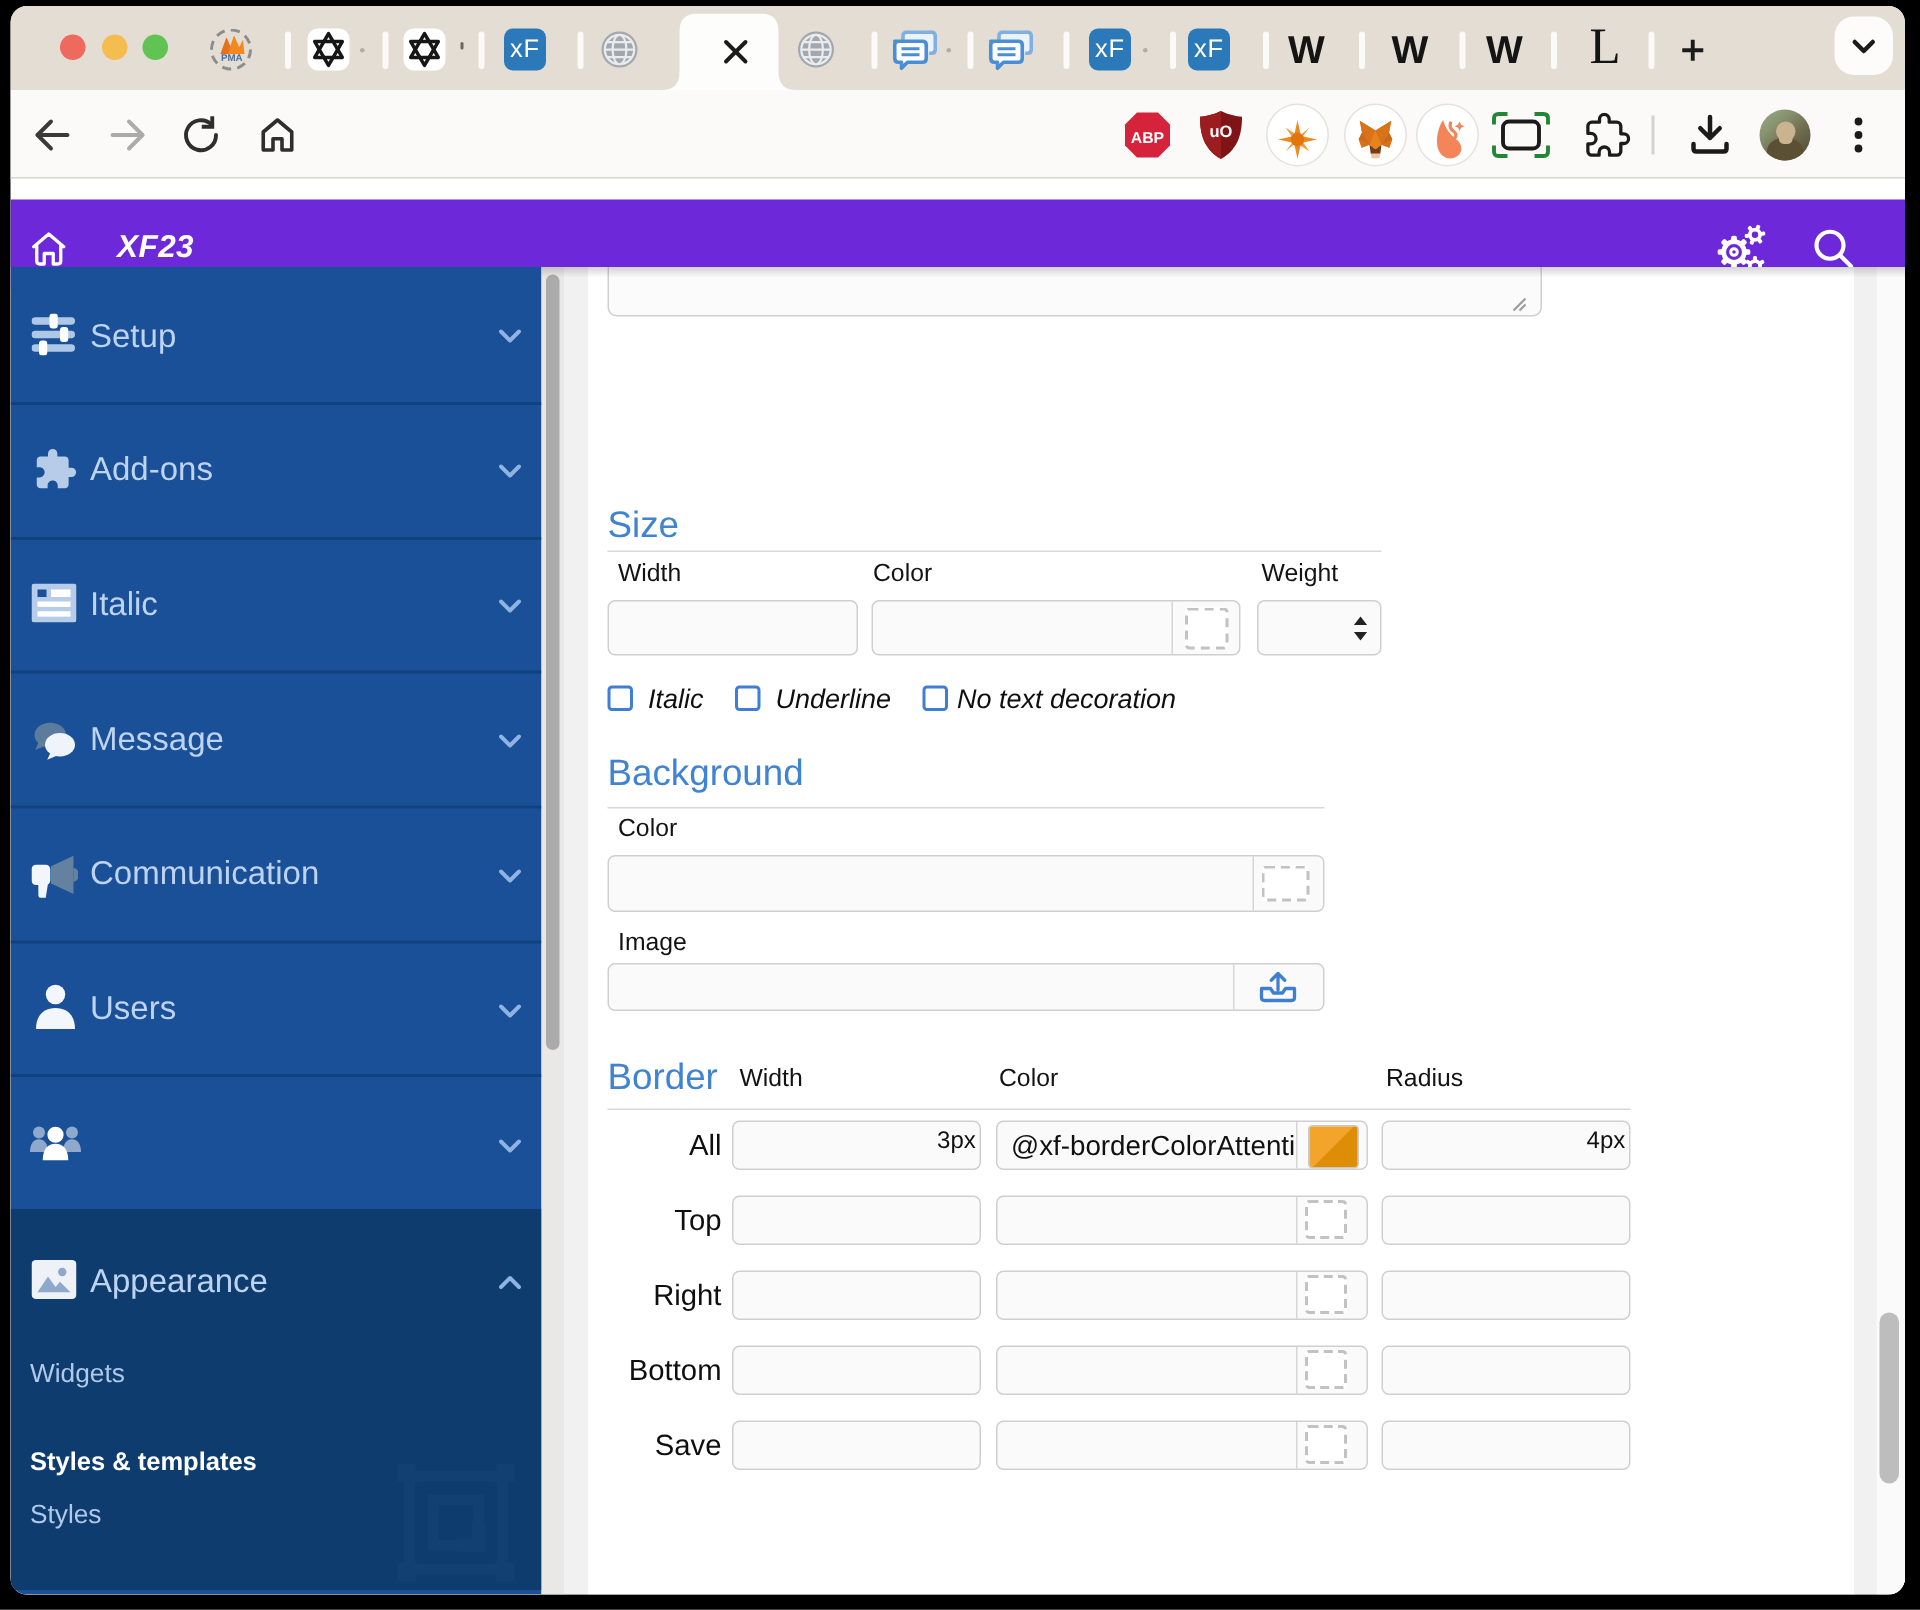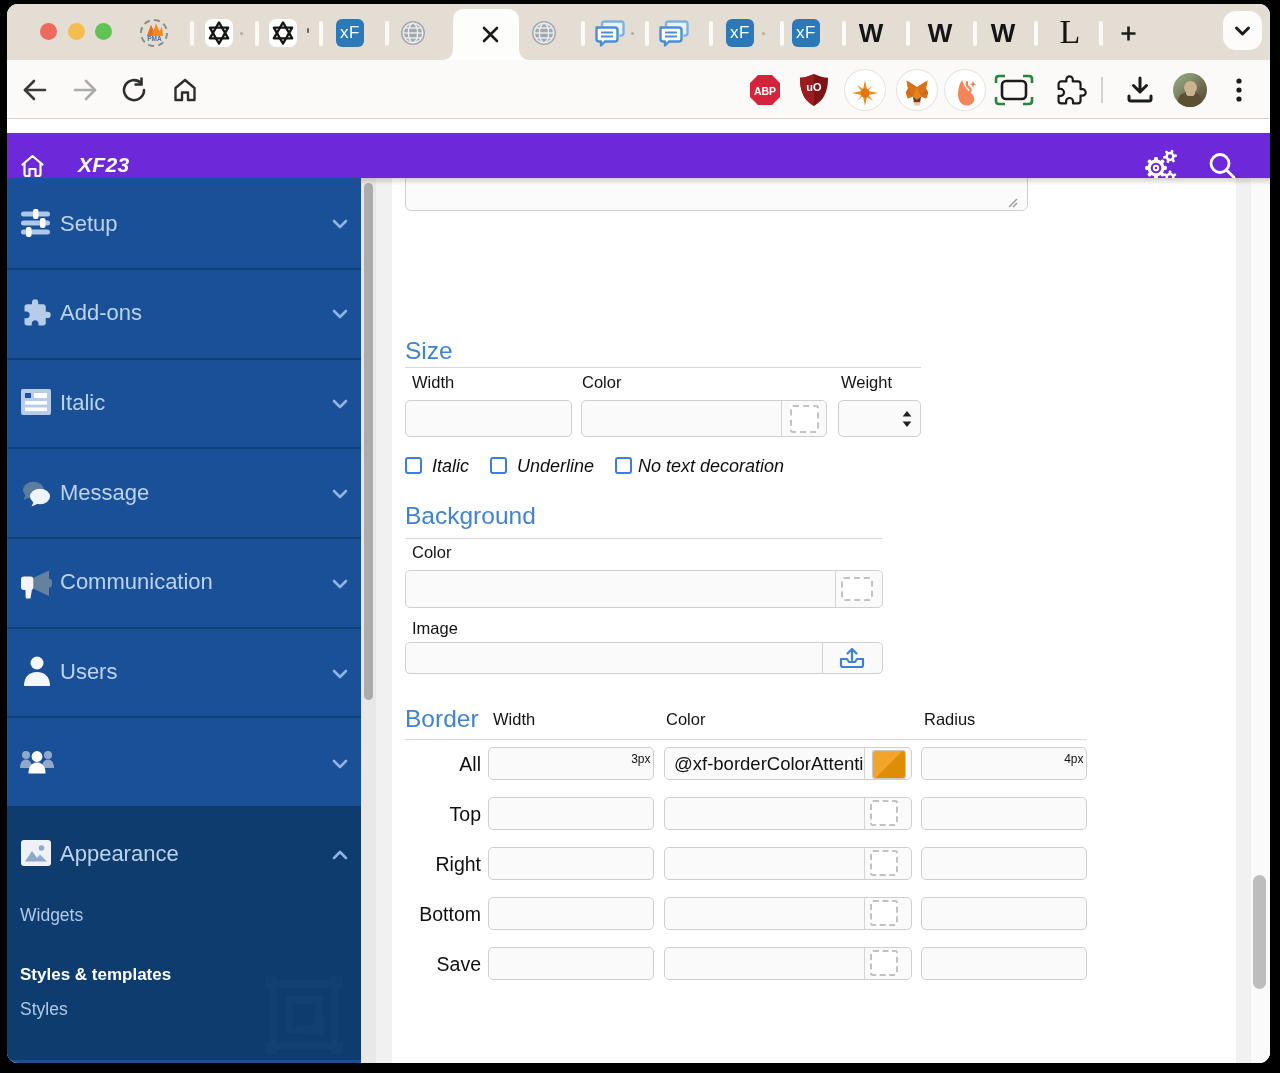--- a/index.html
+++ b/index.html
@@ -47,21 +47,21 @@
 .rule{position:absolute;height:1px;background:#D8D8D8;}
 .flabel{position:absolute;color:#131313;font-size:16.5px;}
 .cb{position:absolute;width:17px;height:17px;border:2px solid #3F7ED6;border-radius:3px;background:#fff;}
 .cblabel{position:absolute;color:#0f0f0f;font-size:18px;font-style:italic;}
 .rowlab{position:absolute;color:#0f0f0f;font-size:19.5px;text-align:right;width:76px;}
 .vdiv{position:absolute;width:1px;background:#D5D5D5;}
 #secthead{position:absolute;left:0;top:49px;width:844px;height:75px;background:linear-gradient(#E7EDF8,#FBFCFE);border-top:1px solid #E3E7F0;}
 #secth2{position:absolute;left:13px;top:7.5px;font-size:28px;color:#1D5BA9;}
 #sectsub{position:absolute;left:13px;top:45px;font-size:17px;color:#2B66B0;}
 #secttri{position:absolute;left:801px;top:23px;width:0;height:0;border-left:8.5px solid transparent;border-right:8.5px solid transparent;border-top:9.5px solid #1D56A0;}
-.rtxt{position:absolute;right:2.5px;top:4.5px;font-size:12px;color:#111;margin-left:26px;}
+.rtxt{position:absolute;right:2.5px;top:4.5px;font-size:16px;color:#111;margin-left:26px;}
 .ltxt{position:absolute;left:9px;top:5px;font-size:18.5px;color:#111;white-space:nowrap;width:189px;overflow:hidden;}
 .swatch{position:absolute;width:32px;height:26.5px;border-radius:2px;background:linear-gradient(135deg,#F2A52A 0%,#F2A52A 49%,#DE8D07 51%,#DE8D07 100%);box-shadow:0 0 0 1px #C8C8C8;}
 #footer{position:absolute;left:0px;top:835px;width:844px;height:50px;background:#E9EFFB;border-top:1px solid #D8DCE4;}
 #savebtn{position:absolute;left:331px;top:5px;width:165px;height:38px;background:#4787DC;border-radius:8px;color:#fff;}
 </style>
 </head>
 <body>
 <div id="win">
   <div id="tabs">
     <div class="tl" style="left:32.5px;background:#EE6A5E"></div>

